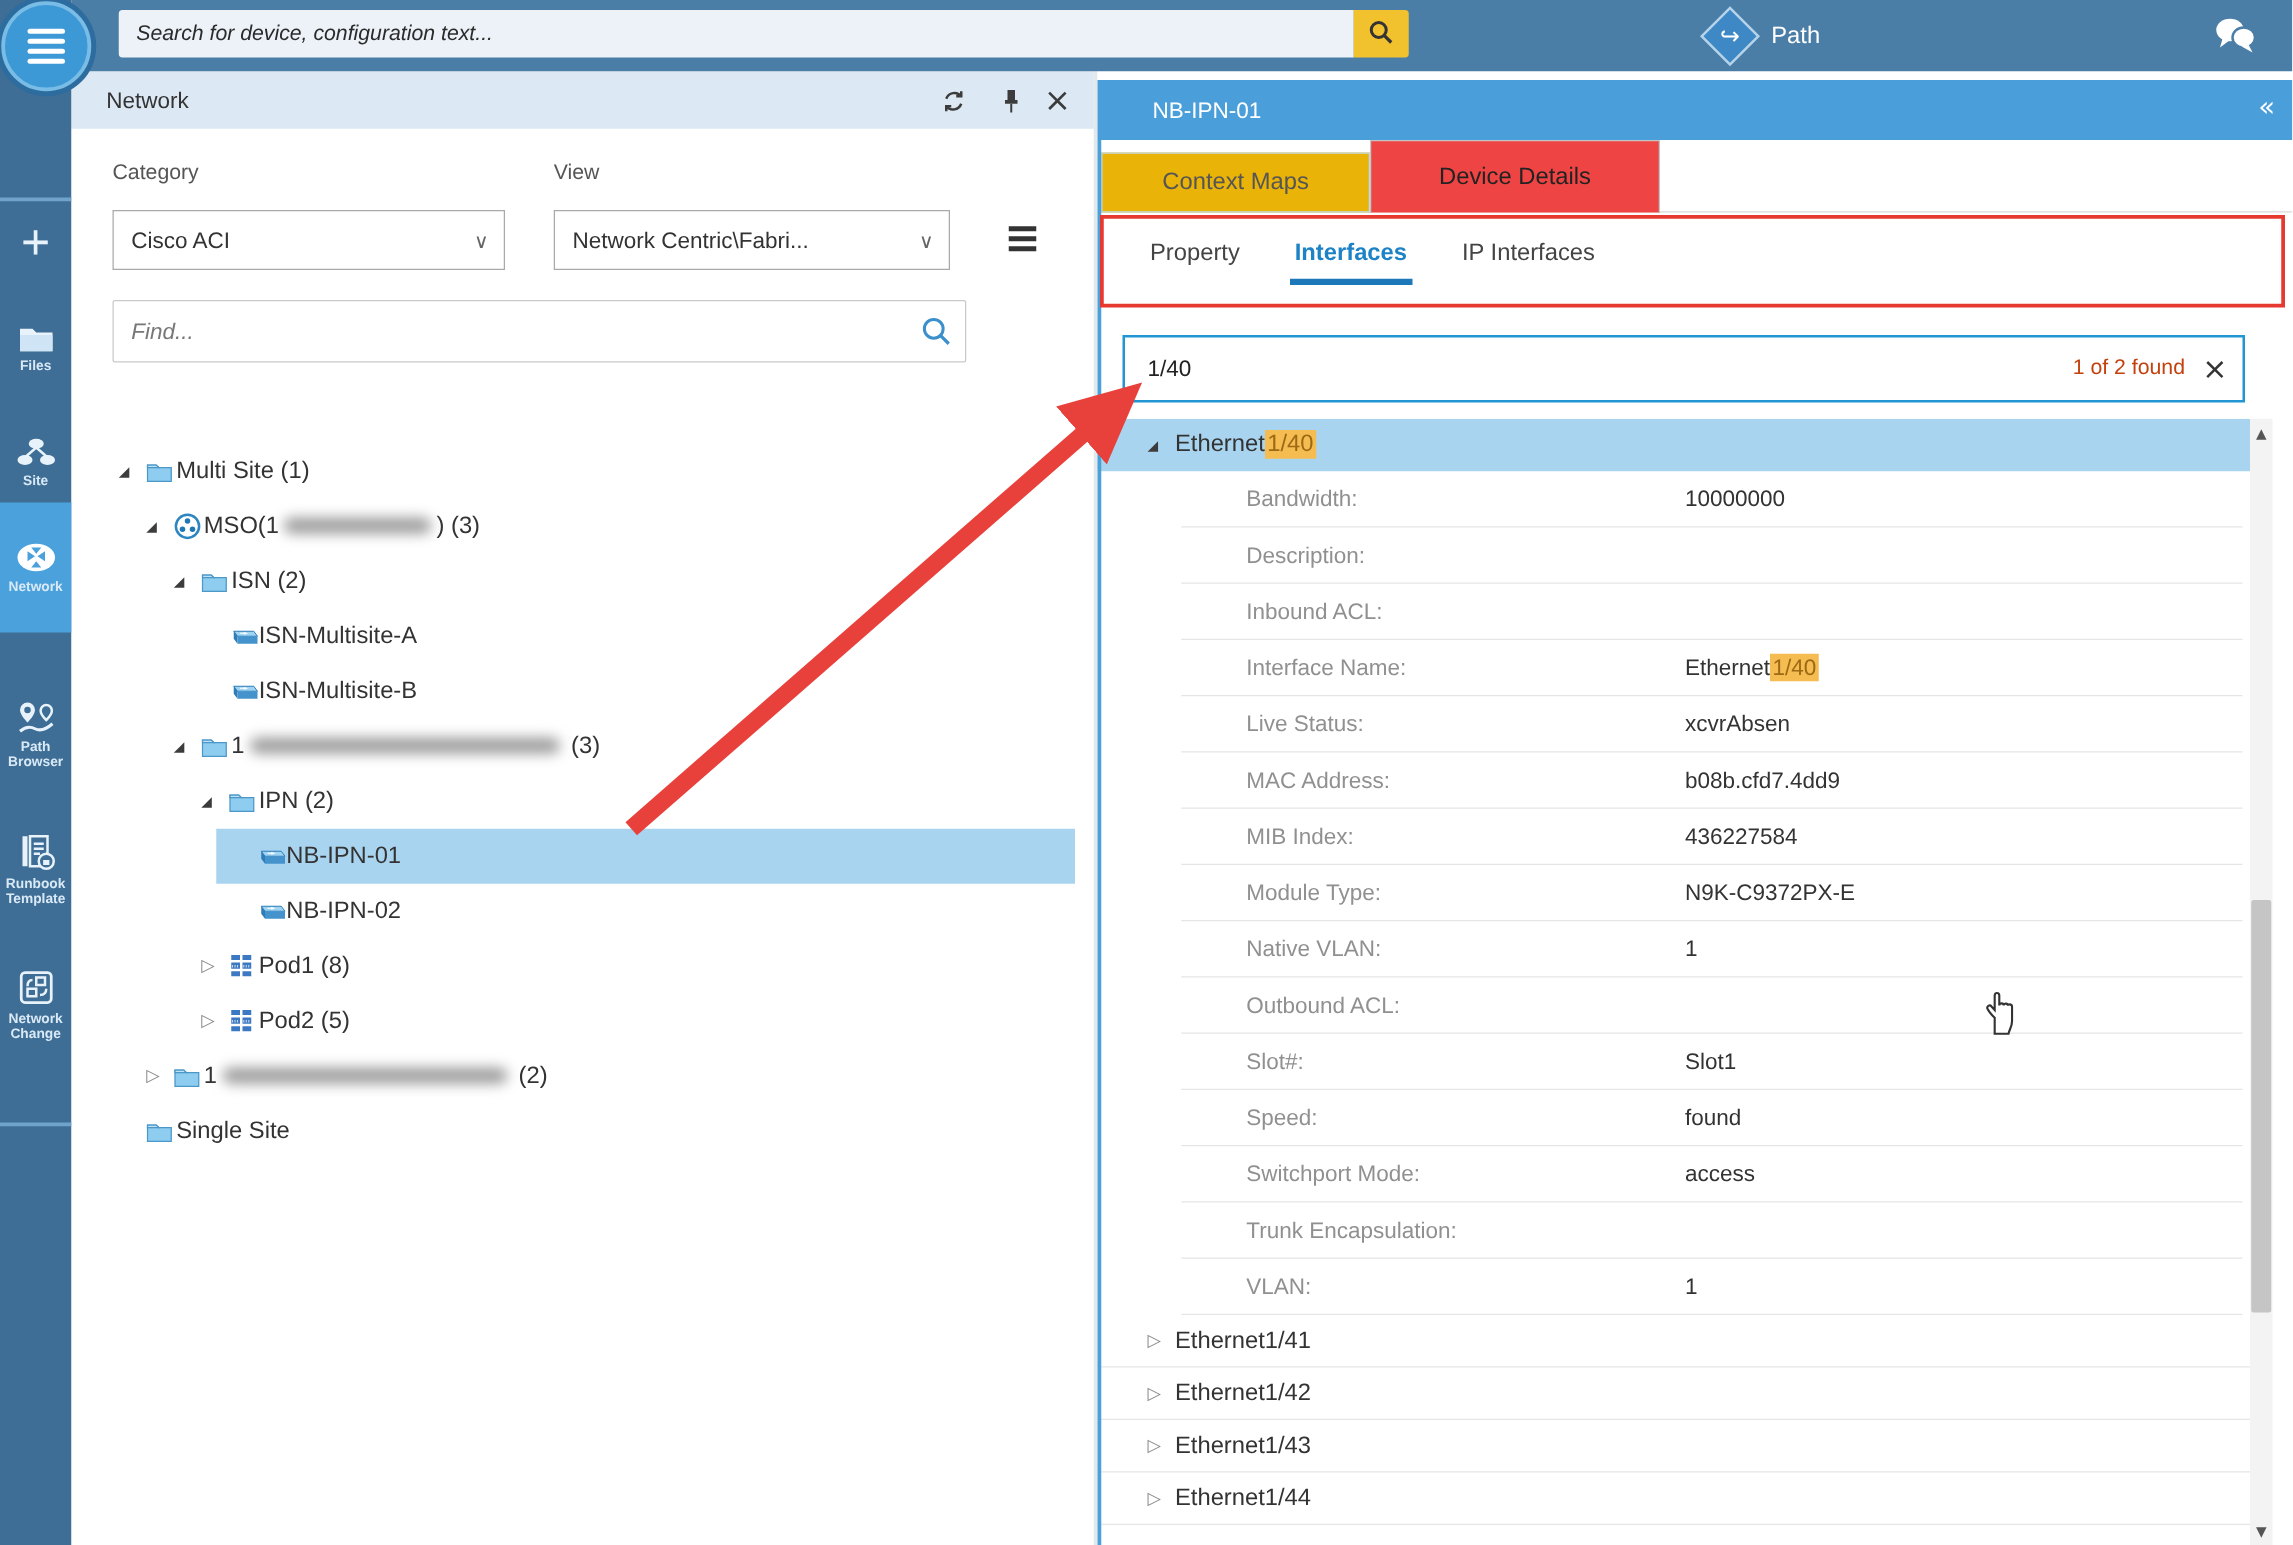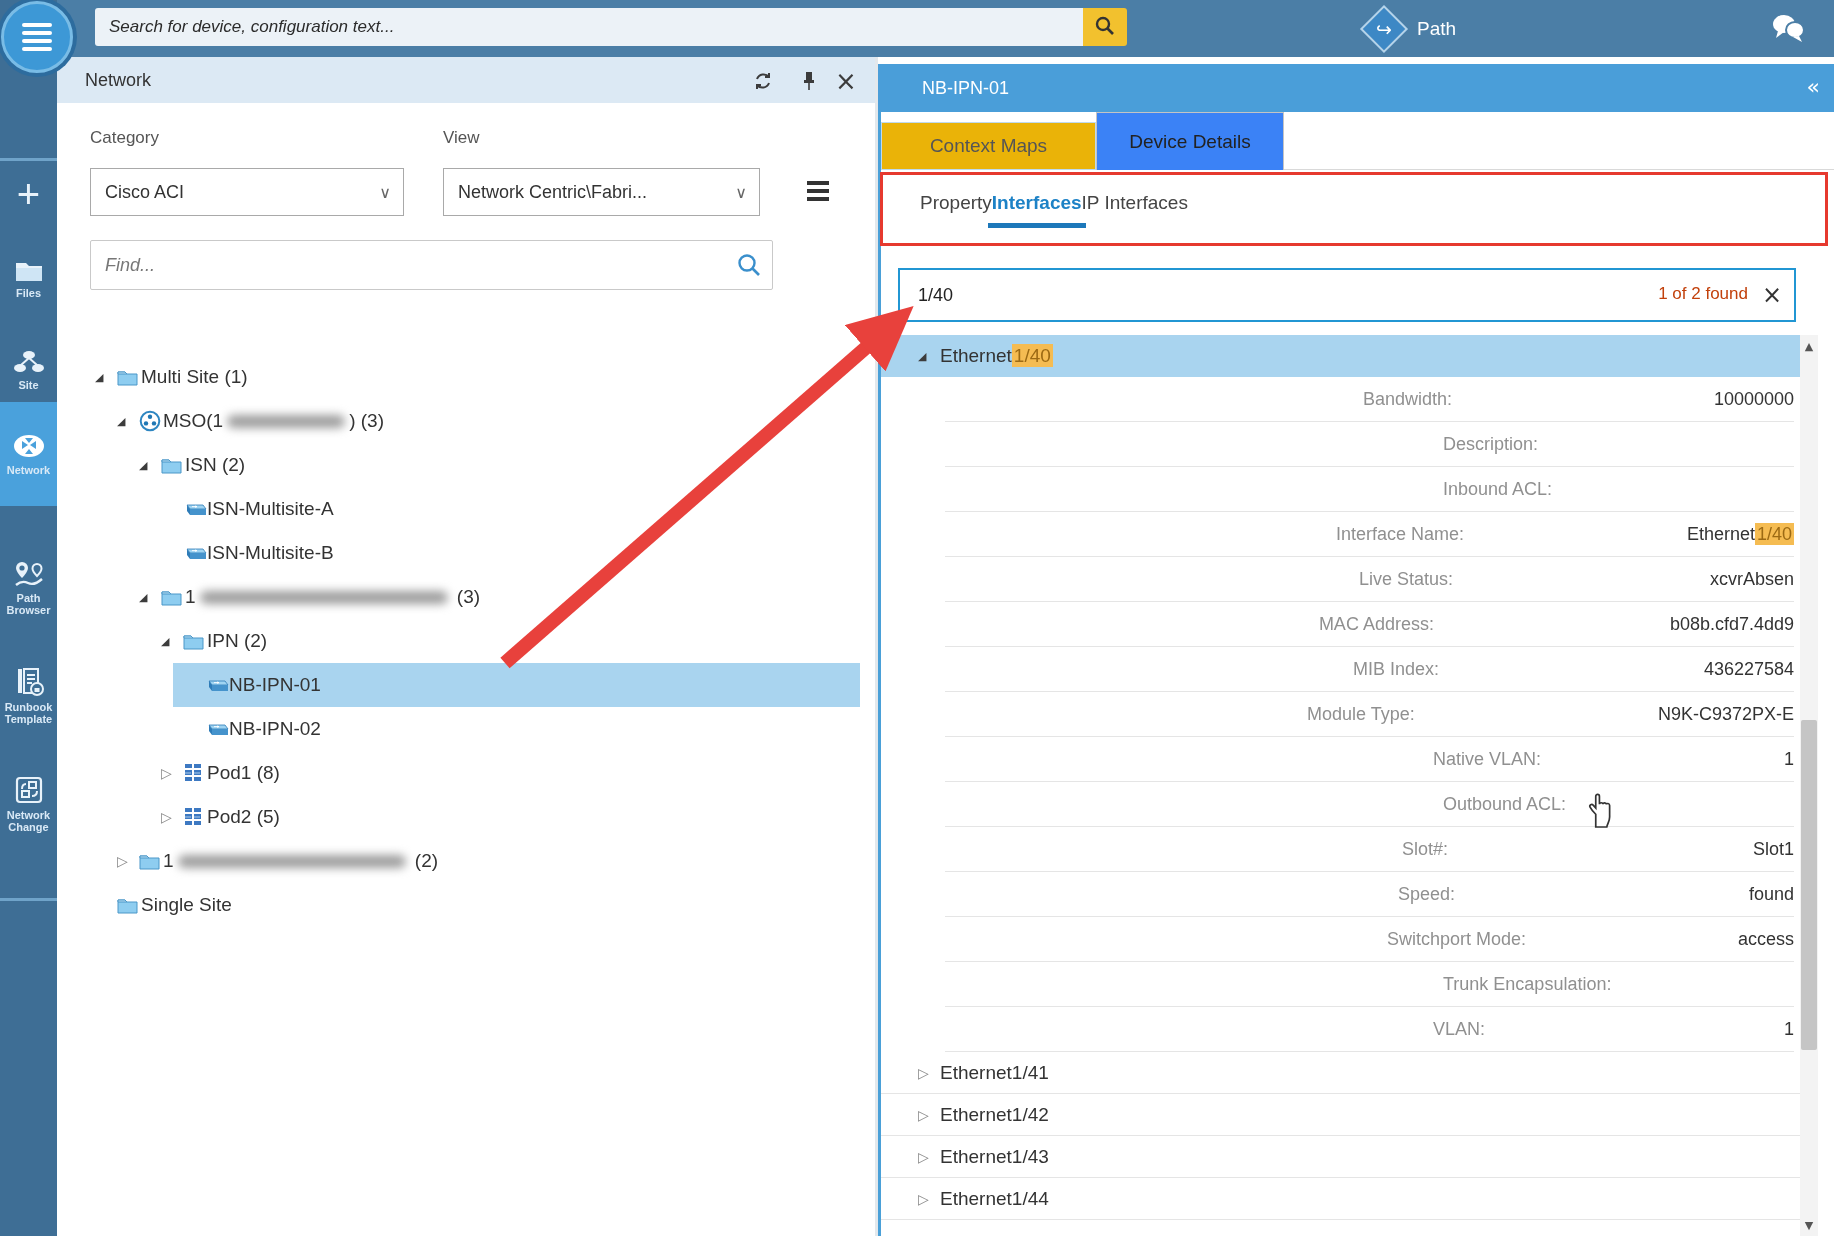--- a/index.html
+++ b/index.html
@@ -77,41 +77,41 @@
   .right-panel{position:absolute;left:878px;top:0;width:956px;height:1236px;background:#fff;z-index:3;}
   .rp-blueline{position:absolute;left:0;top:112px;width:3px;height:1124px;background:#4aa0d8;}
   .rp-header{position:absolute;left:0;top:64px;width:956px;height:48px;background:#4a9ed9;color:#fff;
              display:flex;align-items:center;}
   .rp-title{font-size:18px;margin-left:44px;}
   .rp-collapse{position:absolute;right:14px;top:10px;font-size:22px;color:#fff;cursor:pointer;
                font-family:"DejaVu Sans",sans-serif;}
   .tabs-line{position:absolute;left:0;top:169px;width:956px;height:1px;background:#d9d9d9;}
   .tab{position:absolute;display:flex;align-items:center;justify-content:center;font-size:19px;cursor:pointer;}
   .tab.inactive{left:3px;top:122px;width:215px;height:48px;background:#eab308;border:1px solid #bfdaed;color:#555;}
-  .tab.active{left:218px;top:112px;width:188px;height:58px;background:#3b82f6;border:1px solid #c4c4c4;border-bottom:none;
+  .tab.active{left:218px;top:112px;width:232px;height:58px;background:#ef4444;border:1px solid #c4c4c4;border-bottom:none;
               color:#222;z-index:2;}
-  .subtabs{position:absolute;left:42px;top:192px;display:flex;}
+  .subtabs{position:absolute;left:42px;top:192px;display:flex;gap:44px;}
   .subtab{font-size:19px;color:#444;cursor:pointer;position:relative;padding-bottom:14px;}
   .subtab.active{color:#1d82c6;font-weight:bold;}
   .subtab.active::after{content:"";position:absolute;left:-4px;right:-4px;bottom:0;height:5px;background:#1d78ba;}
 
   .if-search{position:absolute;left:20px;top:268px;width:898px;height:54px;border:2px solid #2196d3;background:#fff;}
   .if-search input{position:absolute;left:0;top:0;width:100%;height:100%;border:none;outline:none;
                    padding:0 170px 0 18px;font-size:18px;color:#222;font-family:"Liberation Sans",sans-serif;background:transparent;}
   .if-found{position:absolute;right:46px;top:14px;font-size:17px;color:#c2410c;}
   .if-clear{position:absolute;right:12px;top:11px;font-size:24px;color:#333;cursor:pointer;
             font-family:"DejaVu Sans",sans-serif;line-height:28px;}
 
   .if-list{position:absolute;left:0;top:335px;width:922px;height:901px;overflow:hidden;}
   .if-row{height:42px;display:flex;align-items:center;border-bottom:1px solid #e5e5e5;cursor:pointer;}
   .if-row.selected{background:#a9d4ef;border-bottom:none;height:42px;}
   .if-row .tr-arrow{margin-left:40px;}
   .if-name{font-size:19px;color:#333;}
   mark.hl{background:#f5bc52;color:#9c6a14;padding:1px 2px;}
-  .prop-row{height:45px;margin:0 6px 0 67px;border-bottom:1px solid #e5e5e5;display:flex;align-items:center;justify-content:flex-end;}
+  .prop-row{height:45px;margin:0 6px 0 67px;border-bottom:1px solid #e5e5e5;display:flex;align-items:center;}
   .prop-label{width:403px;flex:0 0 403px;padding-left:52px;font-size:18px;color:#909090;}
   .prop-value{font-size:18px;color:#333;}
 
   
   .sb-track{position:absolute;left:922px;top:335px;width:18px;height:901px;background:#f3f3f3;}
   .sb-arrow{position:absolute;left:0;width:18px;height:18px;display:flex;align-items:center;justify-content:center;
             color:#555;font-size:11px;font-family:"DejaVu Sans",sans-serif;cursor:pointer;}
   .sb-thumb{position:absolute;left:1px;width:16px;background:#c5c5c5;border-radius:2px;cursor:pointer;}
 
   

